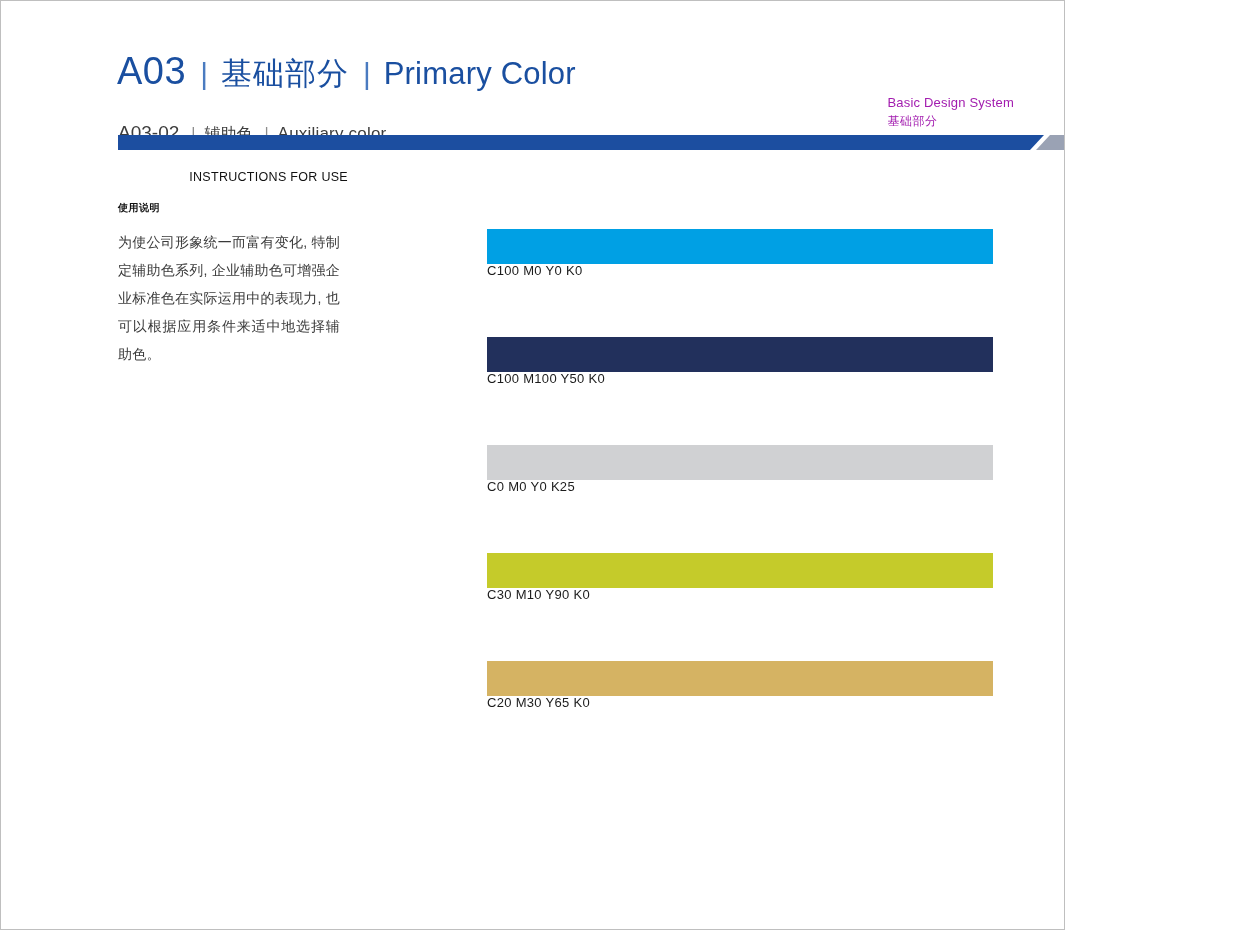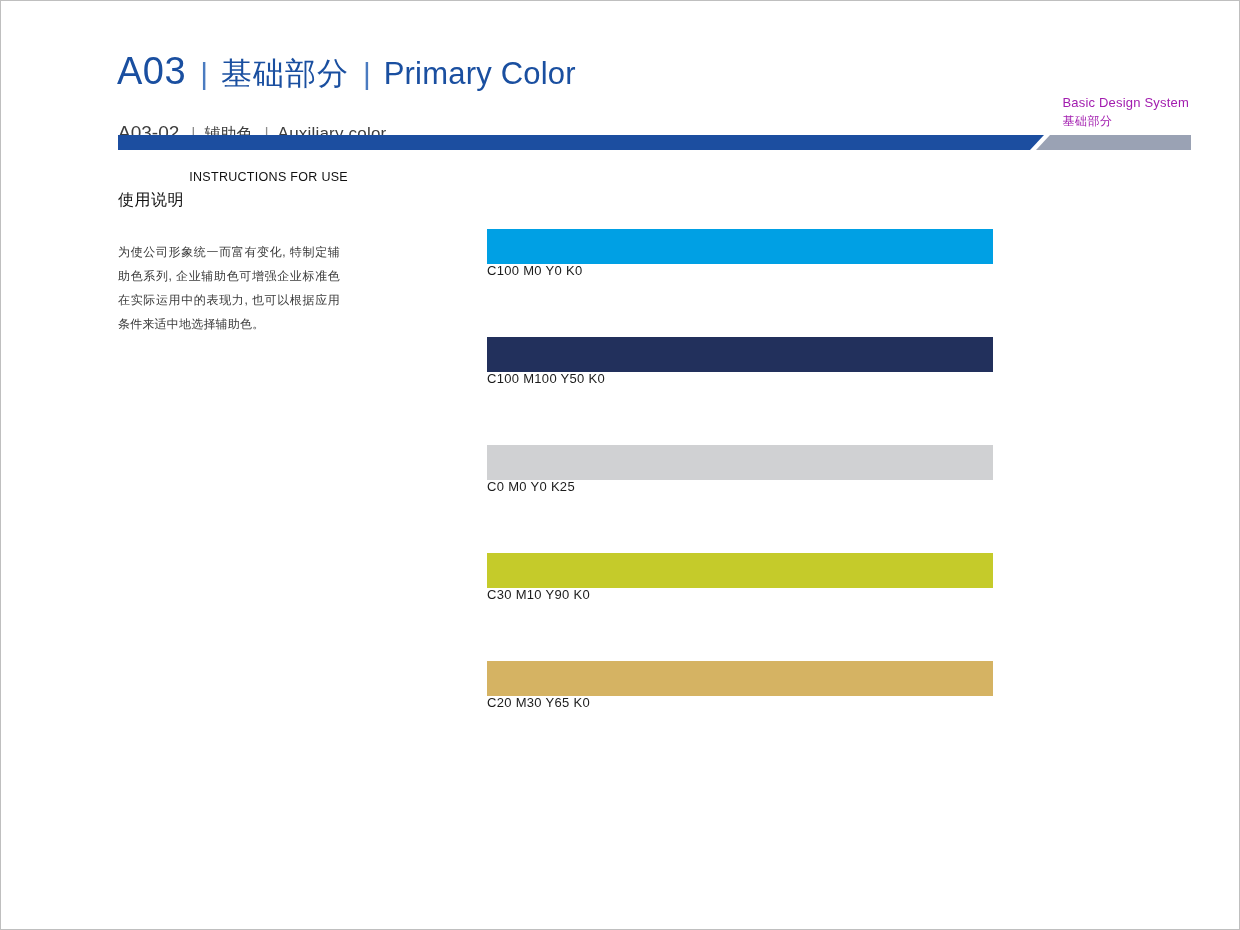--- a/index.html
+++ b/index.html
@@ -6,21 +6,21 @@
     margin: 0;
     padding: 0;
     background: #ffffff;
   }
   body {
     font-family: "Liberation Sans", sans-serif;
     -webkit-font-smoothing: antialiased;
   }
   #page {
     position: relative;
-    width: 1240px;
+    width: 1065px;
     height: 930px;
     background: #ffffff;
     box-sizing: border-box;
     border: 1px solid #bfbfbf;
     overflow: hidden;
   }
 
   
   .header-title {
     position: absolute;
@@ -119,29 +119,30 @@
     width: 230px;
   }
   .instr-en {
     font-size: 12.5px;
     color: #111111;
     letter-spacing: 0.3px;
     line-height: 1.35;
     text-align: right;
   }
   .instr-cn {
-    font-size: 16px;
+    font-size: 10px;
     color: #111111;
-    margin-top: 3px;
+    margin-top: 15px;
     letter-spacing: 0.5px;
     line-height: 1.35;
+    font-weight: bold;
   }
   .instr-body {
-    margin-top: 30px;
-    font-size: 12px;
+    margin-top: 14px;
+    font-size: 14px;
     color: #3a3a3a;
     line-height: 2.0;
     letter-spacing: 0.2px;
     text-align: justify;
     width: 222px;
   }
 
   
   .swatches {
     position: absolute;

